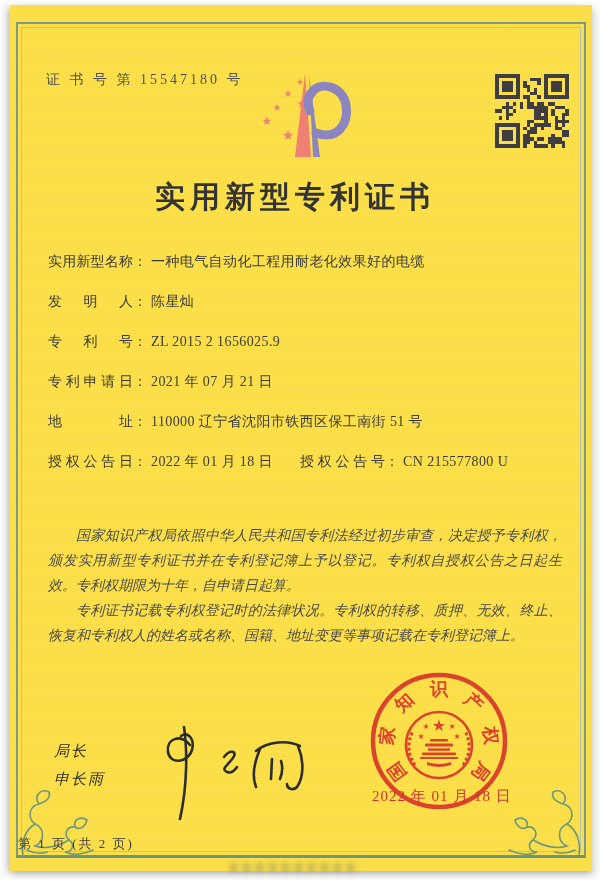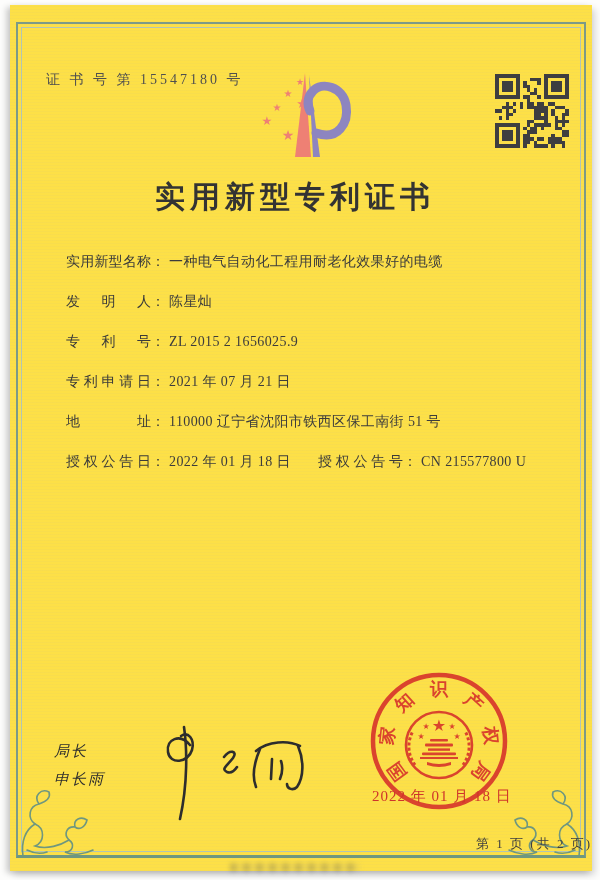--- a/index.html
+++ b/index.html
@@ -12,38 +12,38 @@
         background:repeating-linear-gradient(0deg, rgba(185,180,155,.07) 0 1px, transparent 1px 3px);}
   .frame-outer{position:absolute;left:6px;top:17px;right:6px;bottom:13px;
         border:2px solid #7c9a87;border-bottom-width:3px;border-bottom-color:#6f977f;}
   .frame-inner{position:absolute;left:11px;top:22px;right:11px;bottom:19px;
         border:1px solid #b2c5b3;}
   .certno{position:absolute;left:36px;top:66px;font-size:14px;color:#4f4f4f;letter-spacing:3px;}
   .logo{position:absolute;left:240px;top:60px;}
   .qr{position:absolute;left:485px;top:69px;}
   .title{position:absolute;left:0;right:12px;top:172px;text-align:center;
         font-size:30px;color:#333;letter-spacing:5px;font-weight:700;}
-  .fields{position:absolute;left:38px;top:248px;right:30px;font-size:14px;color:#3c3c3c;margin-left:18px;}
+  .fields{position:absolute;left:38px;top:248px;right:30px;font-size:14px;color:#3c3c3c;}
   .frow{height:40px;line-height:18px;}
   .flabel{display:inline-block;width:85px;text-align:justify;text-align-last:justify;vertical-align:top;color:#3a3a3a;}
   .fcolon{display:inline-block;vertical-align:top;}
   .fvalue{display:inline-block;vertical-align:top;margin-left:4px;letter-spacing:.4px;}
   .grantrow{height:28px;line-height:18px;}
   .grant-left{display:inline-block;width:252px;vertical-align:top;}
   .grant-right{display:inline-block;vertical-align:top;}
   .paras{position:absolute;left:38px;top:518px;width:514px;font-size:14px;line-height:25px;
         color:#4a4a4a;font-style:italic;text-align:justify;}
   .paras p{margin:0;text-indent:2em;}
   .officer{position:absolute;left:44px;top:732px;font-family:"Liberation Sans","DejaVu Sans",sans-serif;
         font-size:15px;color:#2e2e2e;letter-spacing:2px;line-height:28px;font-style:italic;}
   .sig{position:absolute;left:140px;top:716px;}
   .seal{position:absolute;left:353px;top:660px;opacity:.93;}
   .sealdate{position:absolute;left:362px;top:782px;font-size:15px;color:#cf352a;
         letter-spacing:1px;font-weight:500;z-index:3;}
-  .footer{position:absolute;left:8px;right:0;top:830px;text-align:right;font-size:13px;
+  .footer{position:absolute;left:8px;right:0;top:830px;text-align:left;font-size:13px;
         color:#3f3f3f;letter-spacing:2px;}
   .orn{position:absolute;}
   .orn-left{left:7px;bottom:11px;}
   .orn-right{right:7px;bottom:11px;transform:scaleX(-1);}
   .bleed{position:absolute;left:230px;top:863px;width:130px;height:9px;
         background:repeating-linear-gradient(90deg, rgba(90,90,90,.55) 0 7px, rgba(150,150,150,.2) 7px 13px);
         filter:blur(2.4px);opacity:.55;}
 </style>
 </head>
 <body>
@@ -325,20 +325,24 @@
         <span class="flabel">专利申请日</span><span class="fcolon">：</span><span class="fvalue">2021 年 07 月 21 日</span>
       </div>
       <div class="frow">
         <span class="flabel">地址</span><span class="fcolon">：</span><span class="fvalue">110000 辽宁省沈阳市铁西区保工南街 51 号</span>
       </div>
       <div class="grantrow">
         <span class="grant-left"><span class="flabel">授权公告日</span><span class="fcolon">：</span><span class="fvalue">2022 年 01 月 18 日</span></span><span class="grant-right"><span class="flabel">授权公告号</span><span class="fcolon">：</span><span class="fvalue">CN 215577800 U</span></span>
       </div>
     </div>
 
+    <div class="paras">
+      <p>国家知识产权局依照中华人民共和国专利法经过初步审查，决定授予专利权，颁发实用新型专利证书并在专利登记簿上予以登记。专利权自授权公告之日起生效。专利权期限为十年，自申请日起算。</p>
+      <p>专利证书记载专利权登记时的法律状况。专利权的转移、质押、无效、终止、恢复和专利权人的姓名或名称、国籍、地址变更等事项记载在专利登记簿上。</p>
+    </div>
 
     <div class="officer">
       <div>局长</div>
       <div>申长雨</div>
     </div>
 
     <svg class="sig" width="180" height="102" viewBox="0 0 180 102">
       <g fill="none" stroke="#2d2d2d" stroke-width="2.6" stroke-linecap="round">
         <path d="M40,24 C30,12 16,18 18,31 C20,44 38,42 42,29 C45,18 38,10 31,15"></path>
         <path d="M34,6 C37,26 38,62 30,98"></path>

